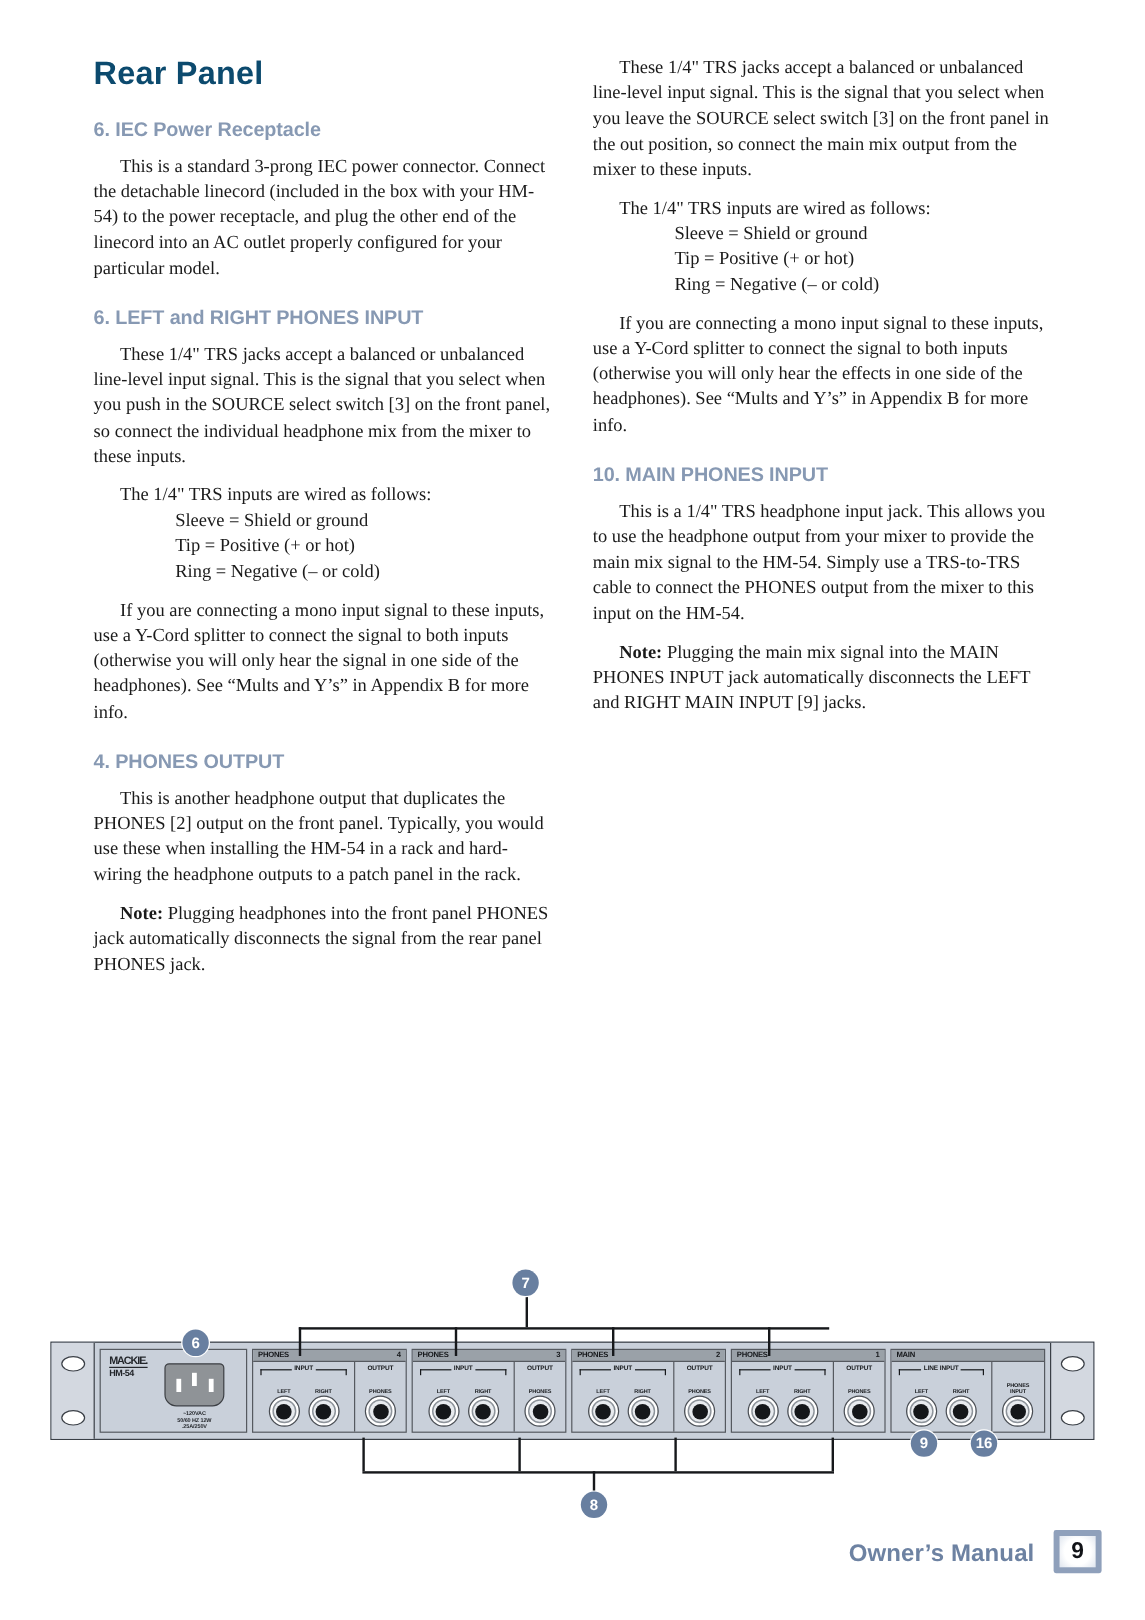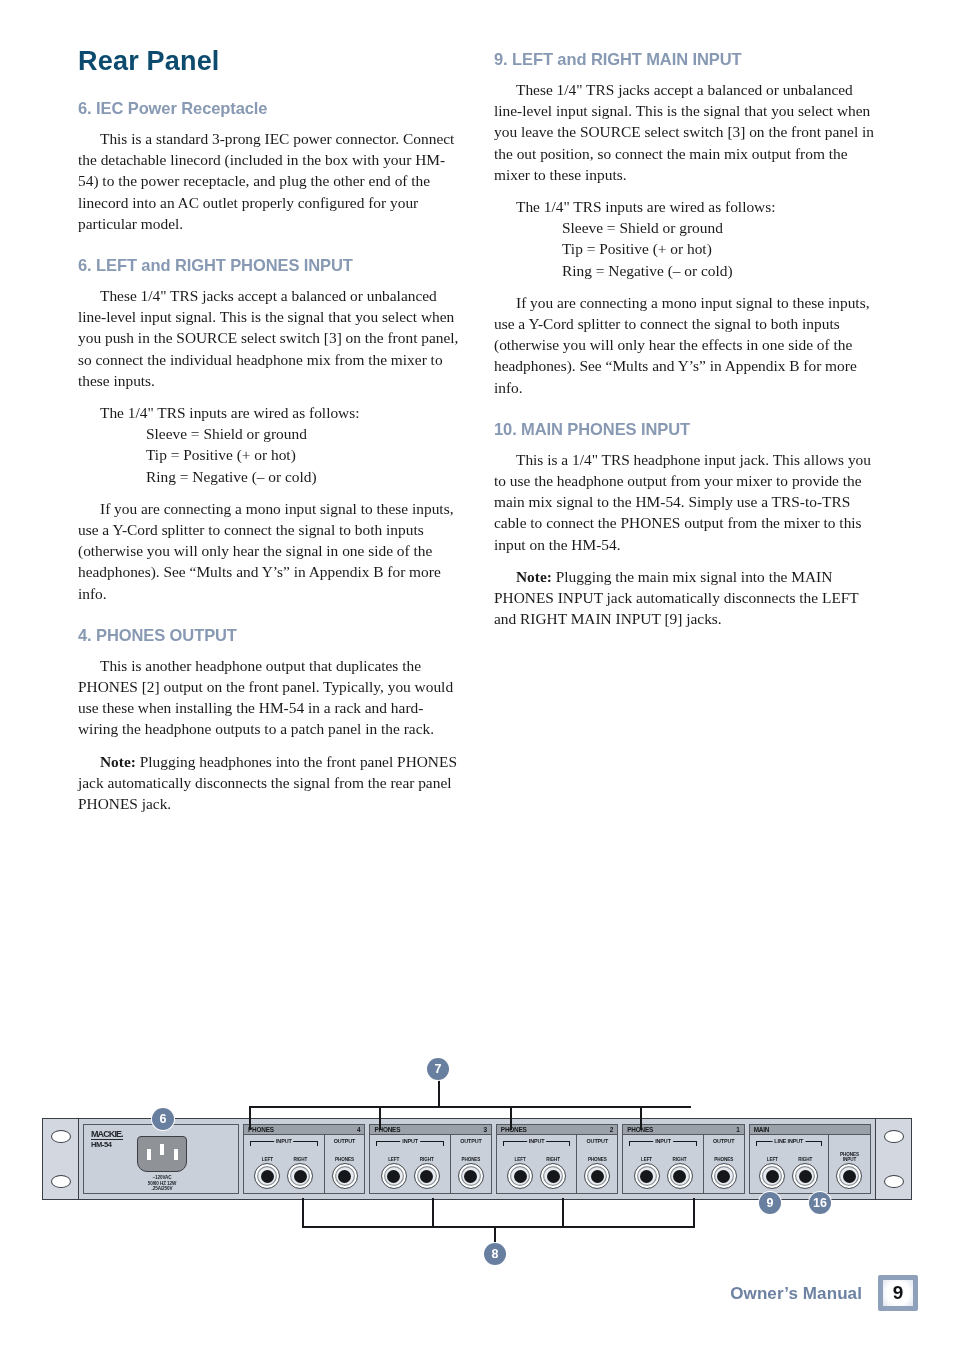--- a/index.html
+++ b/index.html
@@ -134,21 +134,21 @@
     left: 40px;
     top: 5px;
     right: 40px;
     bottom: 5px;
     display: flex;
     align-items: stretch;
   }
 
   
   .power-block {
-    width: 156px;
+    width: 123px;
     border: 1.2px solid #55595f;
     background: #c9d0da;
     position: relative;
     margin-right: 4px;
   }
   .brand {
     position: absolute;
     left: 7px;
     top: 5px;
     font-family: "Liberation Sans", sans-serif;
@@ -339,21 +339,21 @@
     left: 0;
     right: 0;
     top: 1275px;
     height: 40px;
   }
   .footer-text {
     position: absolute;
     right: 92px;
     top: 9px;
     font-family: "Liberation Sans", sans-serif;
-    font-size: 17px;
+    font-size: 20px;
     font-weight: bold;
     color: #6d82a2;
     letter-spacing: 0.1px;
   }
   .pagenum-box {
     position: absolute;
     right: 36px;
     top: 0px;
     width: 40px;
     height: 36px;
@@ -398,21 +398,20 @@
     <p class="body">If you are connecting a mono input signal to these inputs, use a Y-Cord splitter to connect the signal to both inputs (otherwise you will only hear the signal in one side of the headphones). See “Mults and Y’s” in Appendix B for more info.</p>
 
     <h2 class="section-title">4. PHONES OUTPUT</h2>
     <p class="body">This is another headphone output that duplicates the PHONES [2] output on the front panel. Typically, you would use these when installing the HM-54 in a rack and hard-wiring the headphone outputs to a patch panel in the rack.</p>
     <p class="body"><span class="note-label">Note:</span><span> Plugging headphones into the front panel PHONES jack automatically disconnects the signal from the rear panel PHONES jack.</span></p>
 
   </div>
 
   <div class="col">
 
-    <h2 class="section-title first">9. LEFT and RIGHT MAIN INPUT</h2>
     <p class="body">These 1/4" TRS jacks accept a balanced or unbalanced line-level input signal. This is the signal that you select when you leave the SOURCE select switch [3] on the front panel in the out position, so connect the main mix output from the mixer to these inputs.</p>
 
     <div class="wiring">
       <p class="lead">The 1/4" TRS inputs are wired as follows:</p>
       <p class="item">Sleeve = Shield or ground</p>
       <p class="item">Tip = Positive (+ or hot)</p>
       <p class="item">Ring = Negative (– or cold)</p>
     </div>
 
     <p class="body">If you are connecting a mono input signal to these inputs, use a Y-Cord splitter to connect the signal to both inputs (otherwise you will only hear the effects in one side of the headphones). See “Mults and Y’s” in Appendix B for more info.</p>

